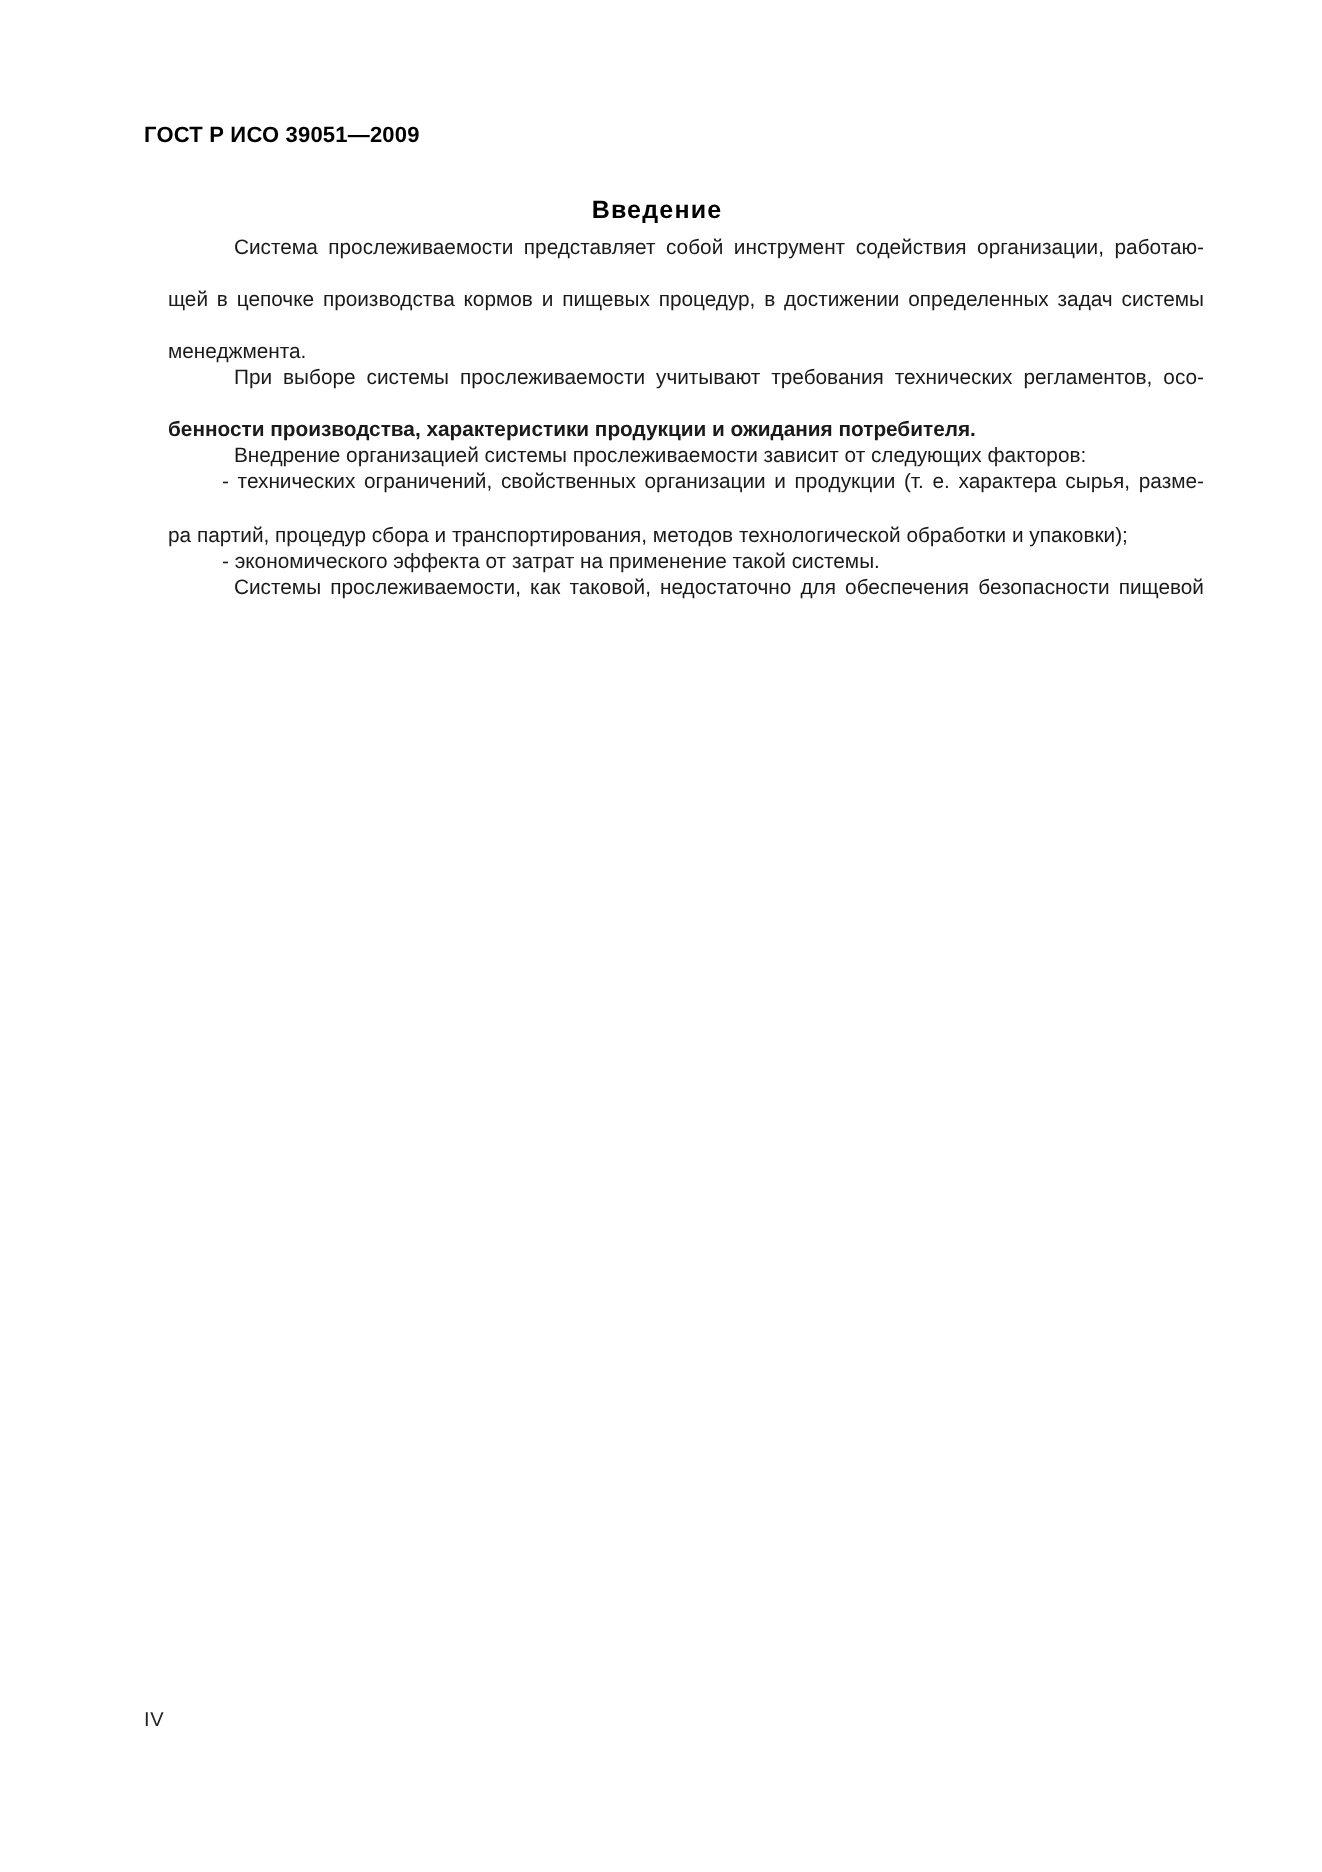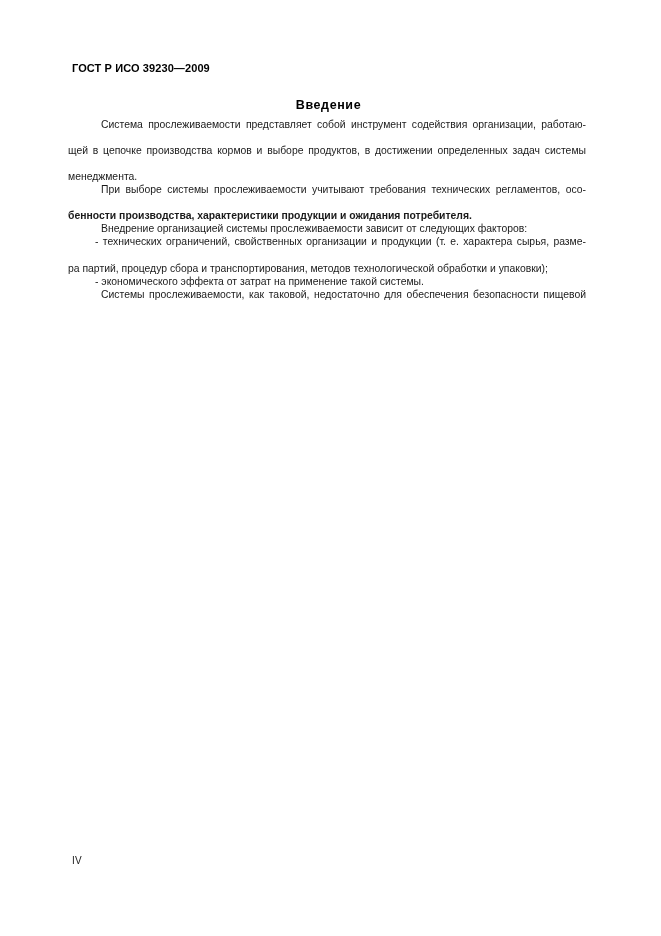--- a/index.html
+++ b/index.html
@@ -40,21 +40,21 @@
     text-align: center;
     font-size: 12.5px;
     font-weight: bold;
     letter-spacing: 0.6px;
     color: #000000;
   }
 
   
   .body-block {
     position: absolute;
-    left: 68px;
+    left: 84px;
     top: 118px;
     width: 518px;
     font-size: 10.4px;
     line-height: 13.05px;
     text-align: justify;
     color: #1a1a1a;
   }
 
   .para {
     margin: 0;
@@ -96,29 +96,29 @@
     font-size: 10px;
     color: #222222;
     letter-spacing: 0.3px;
   }
 </style>
 </head>
 <body>
 
 <div class="page">
 
-  <div class="doc-header">ГОСТ Р ИСО 39230—2009</div>
+  <div class="doc-header">ГОСТ Р ИСО 39051—2009</div>
 
   <h1 class="section-title">Введение</h1>
 
   <div class="body-block">
 
     <p class="para" style="text-indent: 0px;">
       <span class="ln stretch" style="text-indent: 33px;">Система прослеживаемости представляет собой инструмент содействия организации, работаю-</span>
-      <span class="ln stretch" style="text-indent: 0px;">щей в цепочке производства кормов и выборе продуктов, в достижении определенных задач системы</span>
+      <span class="ln stretch" style="text-indent: 0px;">щей в цепочке производства кормов и пищевых процедур, в достижении определенных задач системы</span>
       <span class="ln last" style="text-indent: 0px;">менеджмента.</span>
     </p>
 
     <p class="para" style="text-indent: 0px;">
       <span class="ln stretch" style="text-indent: 33px;">При выборе системы  прослеживаемости учитывают требования  технических  регламентов,  осо-</span>
       <span class="ln last" style="text-indent: 0px; font-weight: bold;">бенности производства, характеристики продукции и ожидания потребителя.</span>
     </p>
 
 
     <p class="para" style="text-indent: 0px;">

